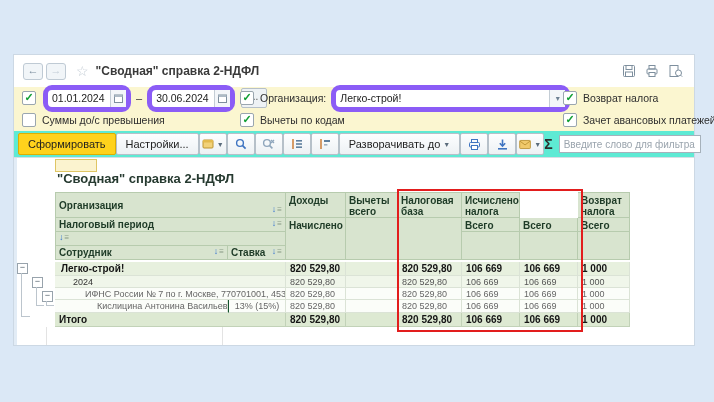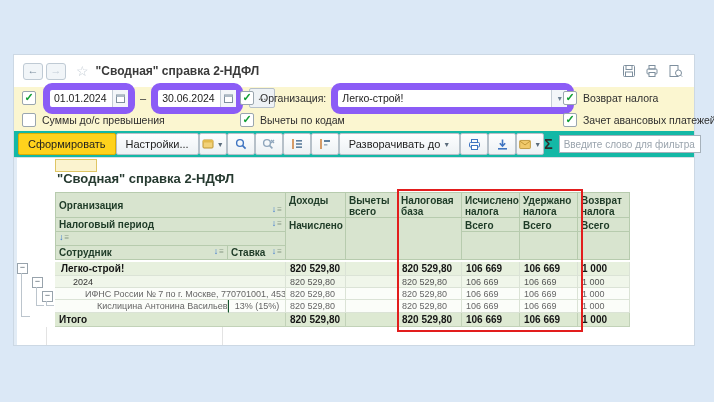--- a/index.html
+++ b/index.html
@@ -17,28 +17,28 @@
   .tb-title{font-size:12px;font-weight:bold;color:#3a3a3a}
   .tb-icons{margin-left:auto;display:flex;gap:9px;align-items:center;padding-right:2px}
   .tb-icons svg{display:block}
 
   
   .fpanel{left:14px;top:87px;width:680px;height:44px;background:#fbf6d0}
   .fgroup{position:absolute;display:flex;flex-direction:column}
   .frow{display:flex;align-items:center;height:22px}
   .cb{width:12px;height:12px;border:1px solid #9aa6af;border-radius:2px;background:#fff;font-size:11px;line-height:10px;text-align:center;color:#13a035;font-weight:bold;flex:0 0 auto}
   .flabel{font-size:10.5px;color:#2e2e2e;margin-left:6px;white-space:nowrap}
-  .inputwrap{display:flex;border:7px solid #8b5cf6;background:#fff;height:17px;align-items:stretch;border-radius:9px}
+  .inputwrap{display:flex;border:5px solid #8b5cf6;background:#fff;height:17px;align-items:stretch;border-radius:9px}
   .inputwrap input{border:0;outline:0;font-family:"Liberation Sans",sans-serif;font-size:10.5px;color:#222;padding:0 4px;background:transparent}
   .inbtn{width:15px;border-left:1px solid #c4cdd5;background:#f3f6f9;display:flex;align-items:center;justify-content:center;color:#6e8193;font-size:8px}
   .dash{font-size:11px;color:#333;margin:0 5px}
   .dots{width:24px;height:18px;border:1px solid #b6c0c9;border-radius:2px;background:#eef2f5;font-size:10px;color:#555;text-align:center;line-height:15px;margin-left:6px}
 
   
-  .toolbar{left:14px;top:131px;width:680px;height:27px;background:#14b8a6;border-bottom:1px solid #d8dee4;display:flex;align-items:center;padding:0 4px}
+  .toolbar{left:14px;top:131px;width:680px;height:27px;background:#5eead4;border-bottom:1px solid #d8dee4;display:flex;align-items:center;padding:0 4px}
   .btn{height:20px;border:1px solid #b6c0c9;border-radius:2px;background:linear-gradient(#fdfeff,#edf1f4);font-size:11px;padding:0 9px;display:flex;align-items:center;color:#1f1f1f;white-space:nowrap}
   .btn.primary{background:#ffd21c;border-color:#dfae00}
   .ibtn{height:20px;min-width:22px;border:1px solid #b6c0c9;border-radius:2px;background:linear-gradient(#fdfeff,#edf1f4);display:flex;align-items:center;justify-content:center;padding:0 2px}
   .caret{font-size:7px;color:#5b6c7c;margin-left:3px}
   .sigma{font-size:14px;font-weight:bold;color:#2c2c2c;margin:0 6px 0 auto}
   .filterinput{width:176px;height:18px;border:1px solid #a6b1bb;font-family:"Liberation Sans",sans-serif;font-size:10px;color:#222;padding:0 4px;box-sizing:border-box}
   .filterinput::placeholder{color:#9aa4ad}
   .gap6{width:6px}.gap10{width:10px}
 
   
@@ -261,23 +261,20 @@
     </div>
   <div class="hcell topb" style="left:384px;top:34px;width:64px;height:26px">
       <span class="hlab">Налоговая база</span>
     </div>
   <div class="hcell topb" style="left:332px;top:34px;width:52px;height:26px">
       <span class="hlab">Вычеты всего</span>
     </div>
   <div class="hcell topb" style="left:448px;top:34px;width:58px;height:26px">
       <span class="hlab">Исчислено налога</span>
     </div>
-  <div class="hcell topb" style="left:506px;top:34px;width:58px;height:26px">
-      <span class="hlab">Удержано налога</span>
-    </div>
   <div class="hcell topb" style="left:564px;top:34px;width:52px;height:26px">
       <span class="hlab">Возврат налога</span>
     </div>
 
   <div class="hcell leftb" style="left:41px;top:60px;width:231px;height:14px;align-items:center">
     <span class="hlab">Налоговый период</span>
       <span class="sort">
         <span class="arr">↓</span>
         <span class="bars">≡</span>
       </span>

